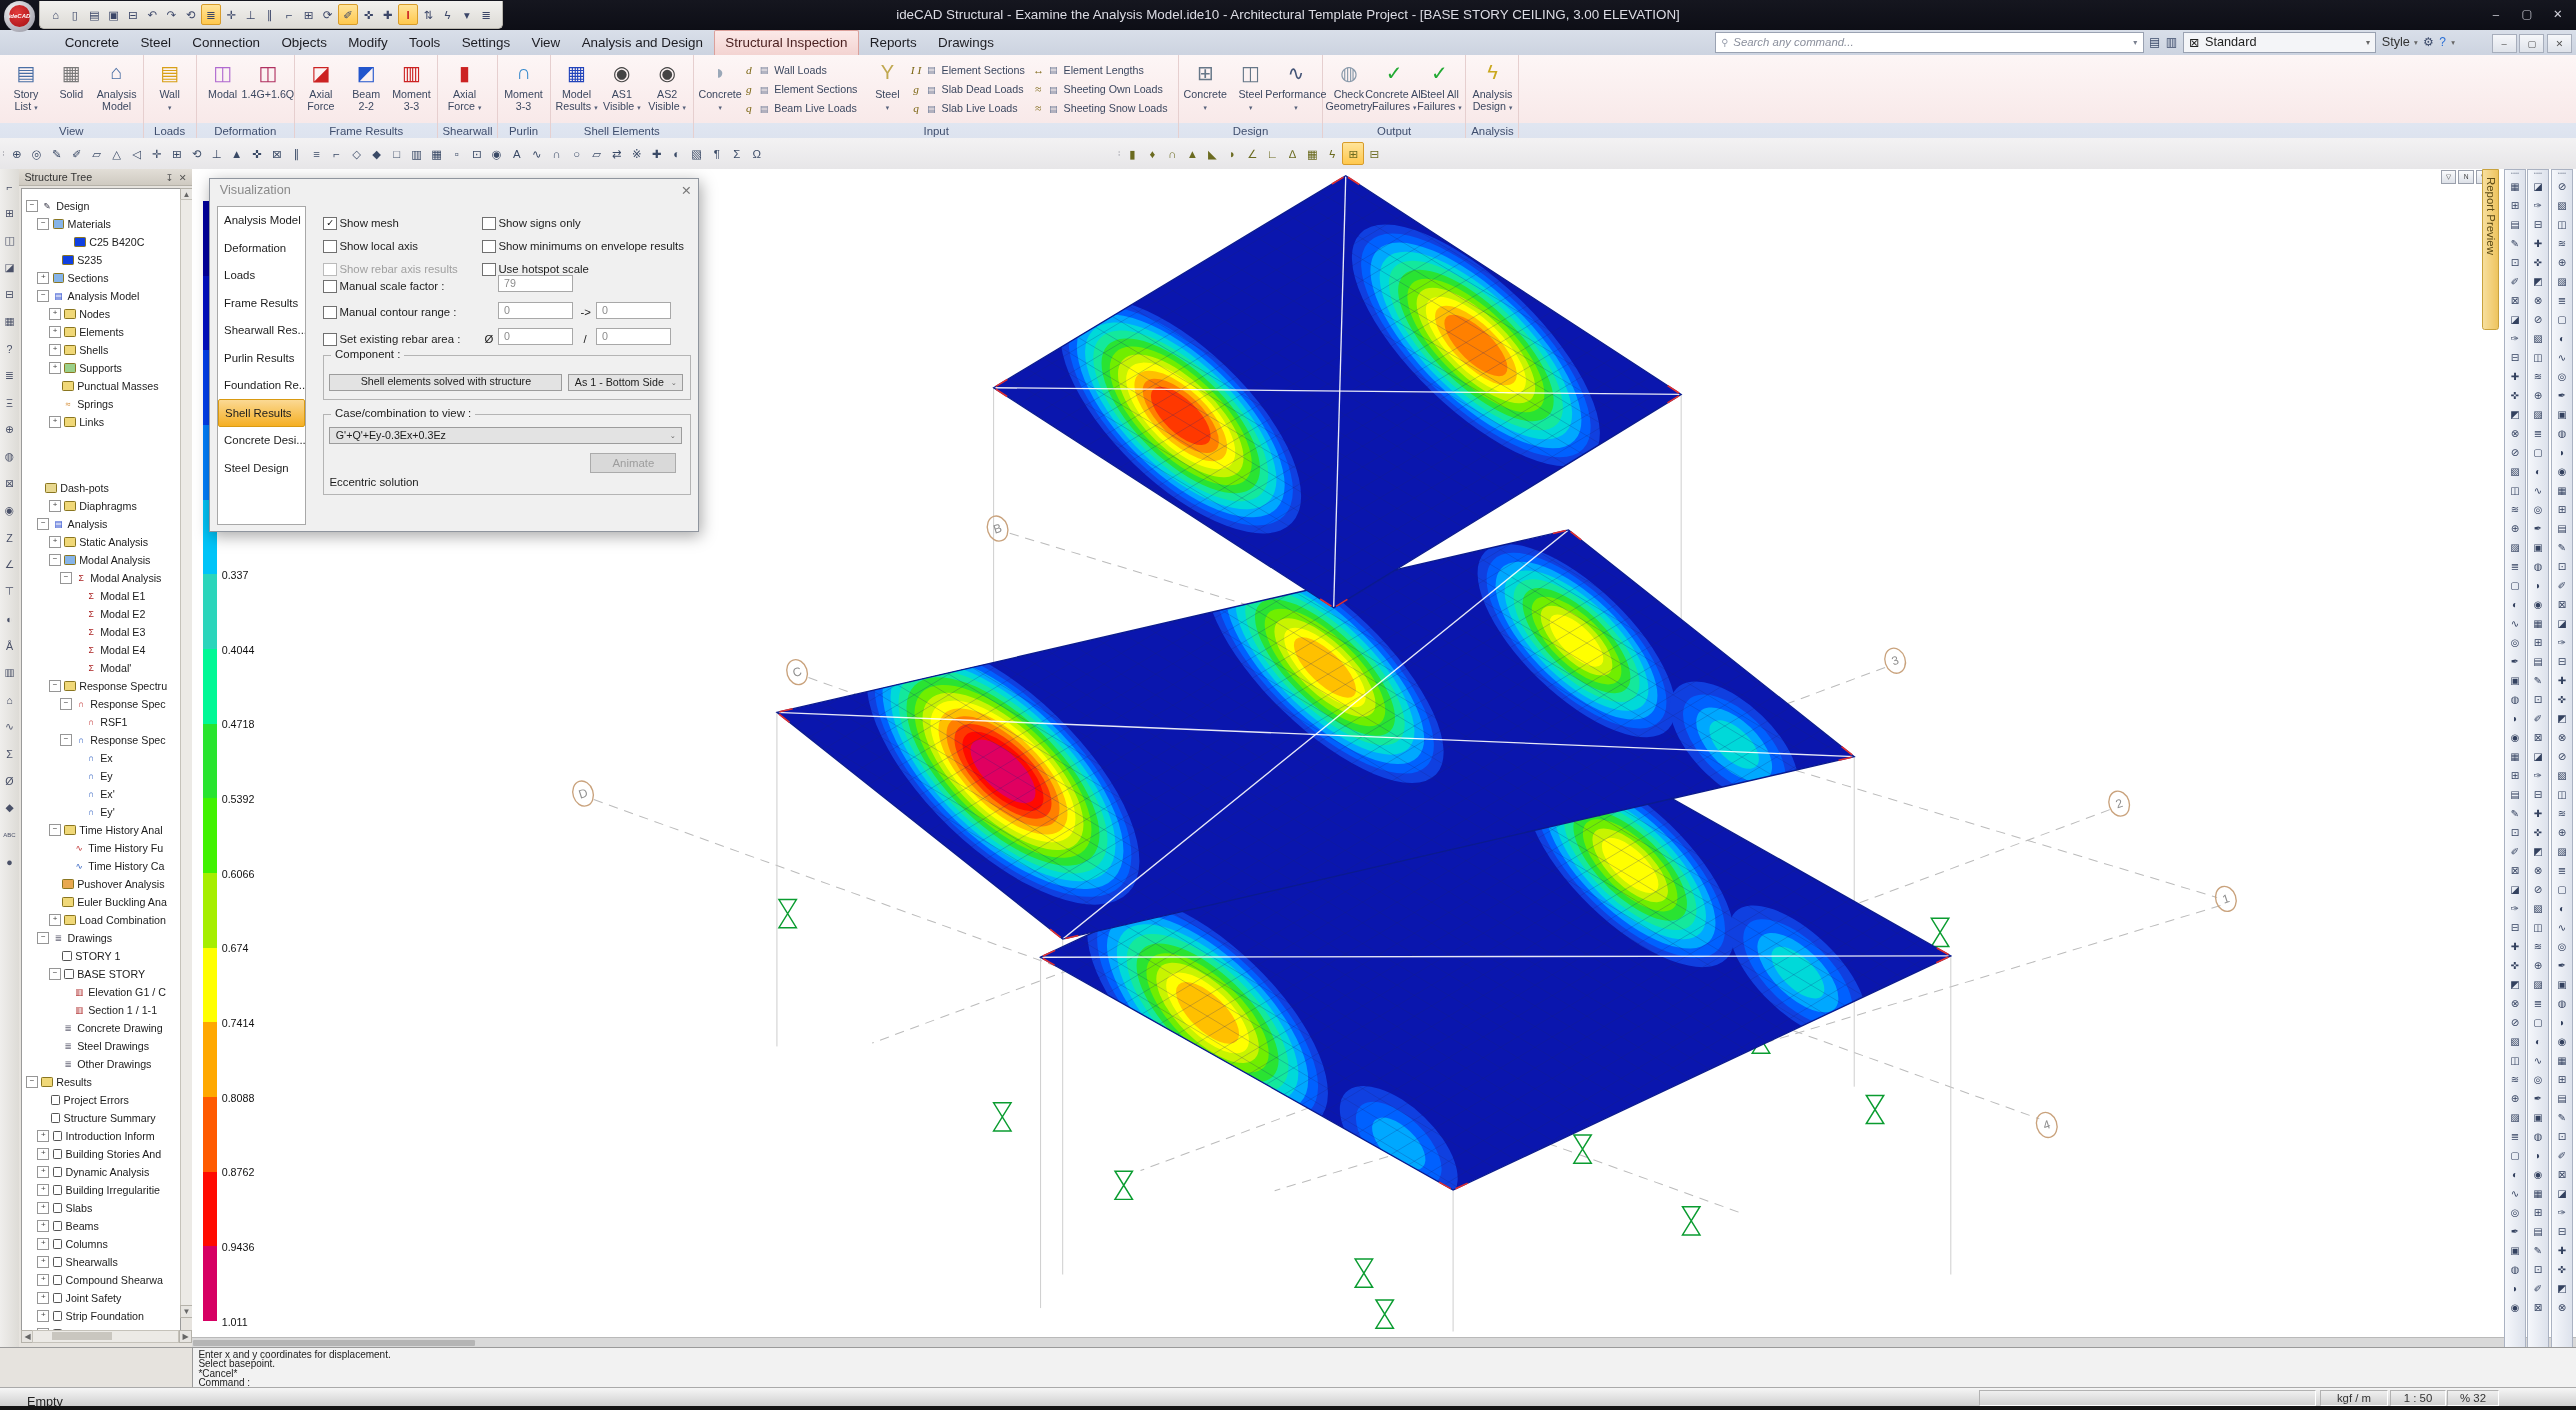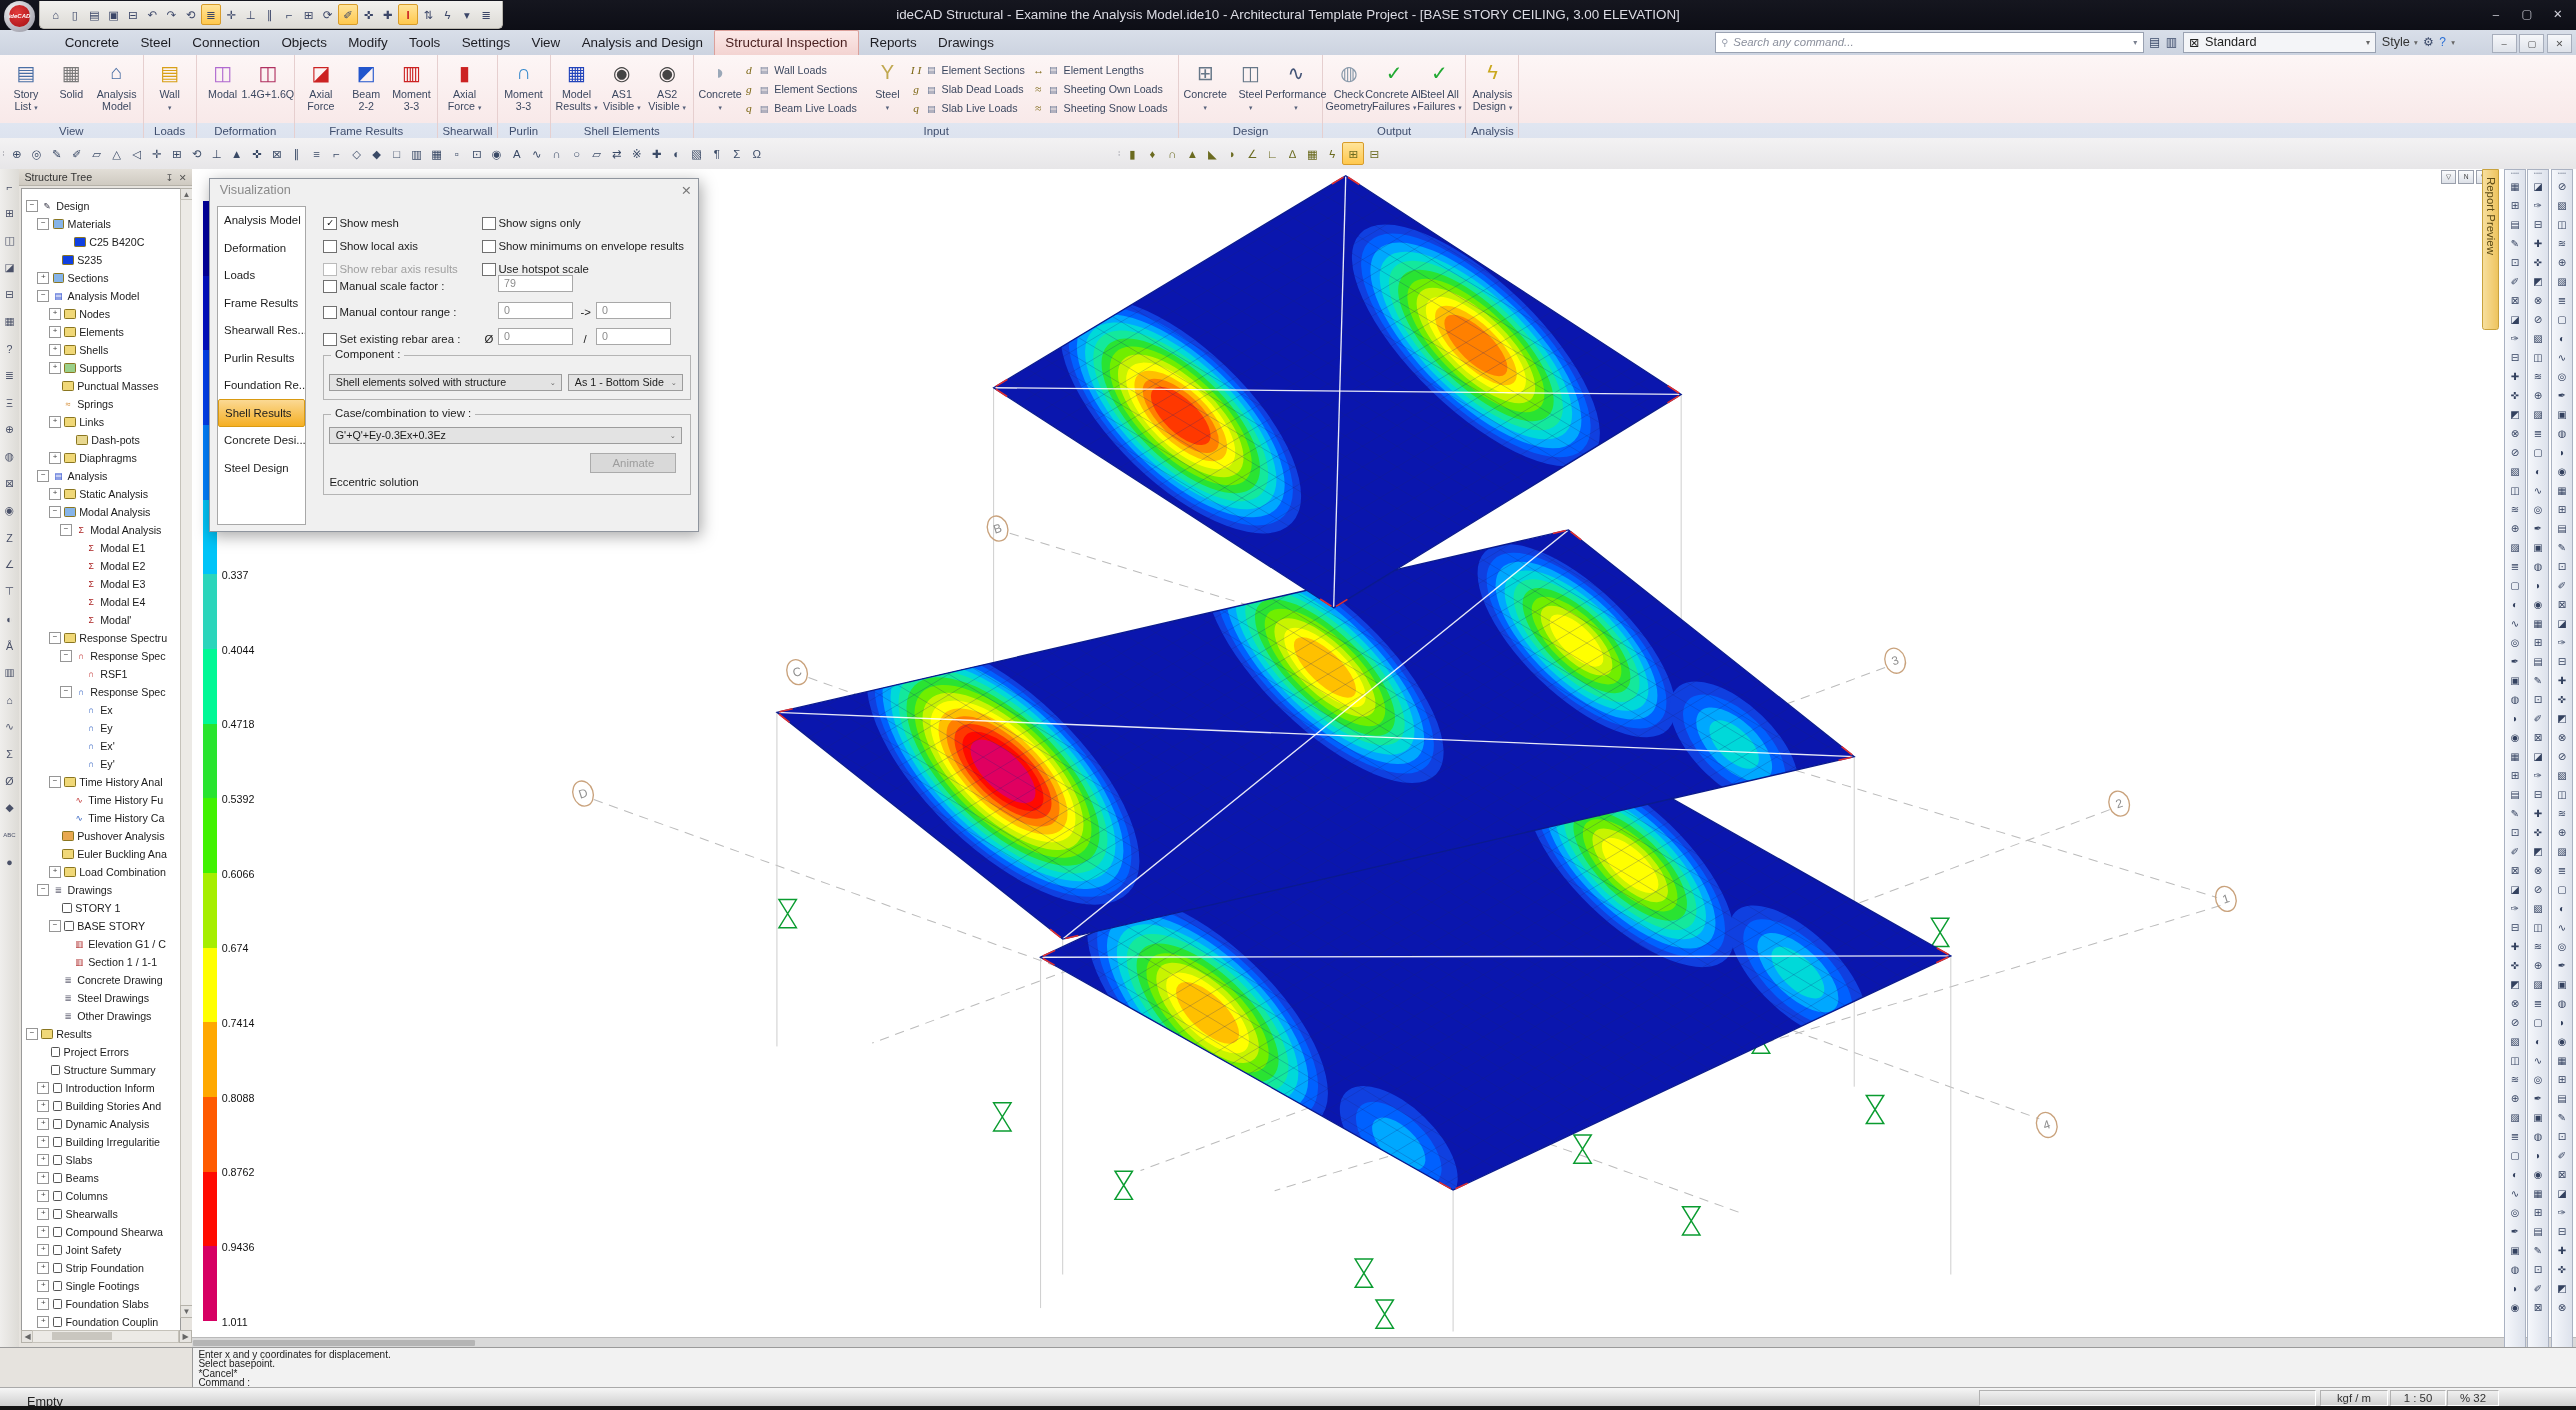--- a/index.html
+++ b/index.html
@@ -591,21 +591,21 @@
         <div class="trow" style="padding-left: 27px;">
           <div class="texp none"></div>
           <div class="tico" style="color: rgb(208, 128, 32);">≈</div>
           <span>Springs</span>
         </div>
         <div class="trow" style="padding-left: 27px;">
           <div class="texp">+</div>
           <div class="tico box" style="background: rgb(240, 216, 120); width: 9.4px;"></div>
           <span>Links</span>
         </div>
-        <div class="trow" style="padding-left: 41px;">
+        <div class="trow" style="padding-left: 10px; margin-top: 48px;">
           <div class="texp none"></div>
           <div class="tico box" style="background: rgb(232, 216, 144); width: 9.4px;"></div>
           <span>Dash-pots</span>
         </div>
         <div class="trow" style="padding-left: 27px;">
           <div class="texp">+</div>
           <div class="tico box" style="background: rgb(240, 216, 120); width: 9.4px;"></div>
           <span>Diaphragms</span>
         </div>
         <div class="trow" style="padding-left: 15.4px;">
@@ -1334,21 +1334,21 @@
       <div class="chk" style="left:113px;top:154px;"></div>
       <div class="dlabel" style="left:129px;top:154px;">Set existing rebar area :</div>
       <div class="dlabel" style="left:274px;top:154px;">Ø</div>
       <div class="dinput" style="left:288px;top:149px;width:75px;">0</div>
       <div class="dlabel" style="left:373px;top:154px;">/</div>
       <div class="dinput" style="left:386px;top:149px;width:75px;">0</div>
 
       <div class="dfield" style="left:113px;top:176px;width:366px;height:43px;">
         <span class="lg">Component :</span>
       </div>
-      <div class="dcombo" style="left:119px;top:195px;width:233px;">
+      <div class="dcombo" style="left:119px;top:195px;width:233px;flex-direction:column;">
         <span>Shell elements solved with structure</span>
           <span class="dd">⌄</span>
       </div>
       <div class="dcombo" style="left:358px;top:195px;width:115px;">
         <span>As 1 - Bottom Side</span>
           <span class="dd">⌄</span>
       </div>
 
       <div class="dfield" style="left:113px;top:235px;width:366px;height:79px;">
         <span class="lg">Case/combination to view :</span>

